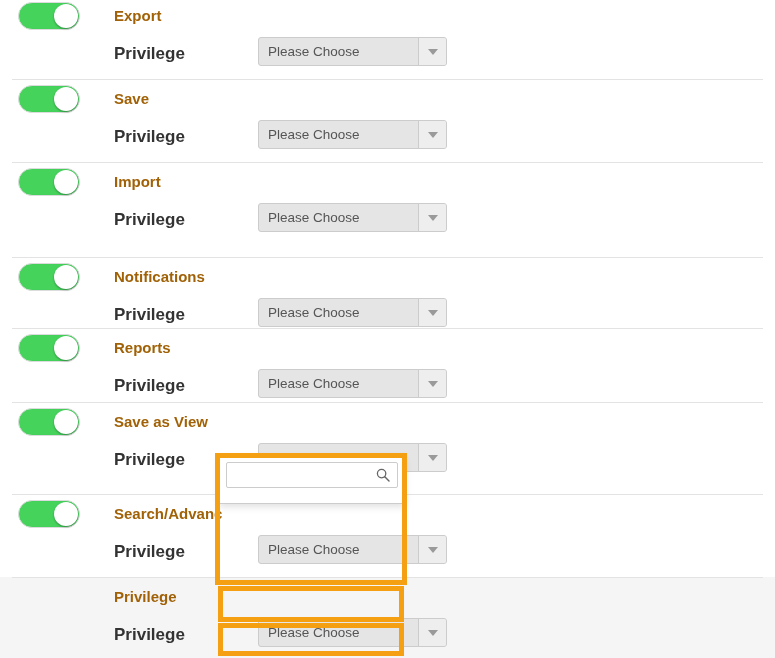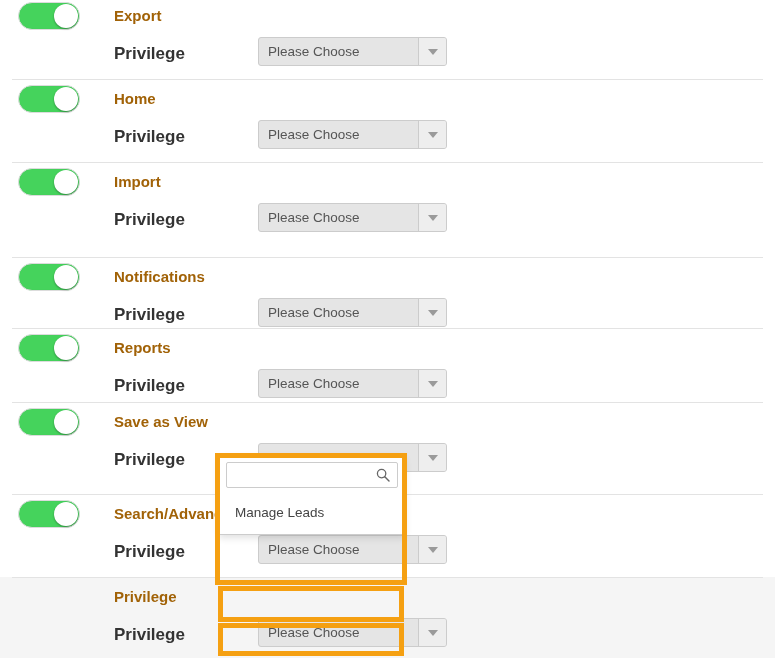--- a/index.html
+++ b/index.html
@@ -214,21 +214,21 @@
           <div class="arrow-btn">
             <div class="tri"></div>
           </div>
         </div>
       </div>
       <div class="module-row" style="top: 79px;">
         <div class="divider"></div>
         <div class="toggle">
           <div class="knob"></div>
         </div>
-        <div class="module-title">Home</div>
+        <div class="module-title">Save</div>
         <div class="priv-label">Privilege</div>
         <div class="select-box">
           <span class="val">Please Choose</span>
           <div class="arrow-btn">
             <div class="tri"></div>
           </div>
         </div>
       </div>
       <div class="module-row" style="top: 162px; padding-left: 20px;">
         <div class="divider"></div>
@@ -319,21 +319,20 @@
         <input type="text" placeholder="" style="">
         <span class="search-icon">
           <svg width="14" height="14" viewBox="0 0 14 14">
             <circle cx="5.6" cy="5.6" r="4.2" fill="none" stroke="#666" stroke-width="1.3"></circle>
             <line x1="8.8" y1="8.8" x2="13" y2="13" stroke="#666" stroke-width="1.4" stroke-linecap="round"></line>
           </svg>
         </span>
       </div>
     </div>
     <div class="dd-list" id="dd-list">
-        <div class="dd-item">Manage Leads</div>
       </div>
   </div>
 
 
   <div class="annot" id="annot-dropdown"></div>
   <div class="annot" id="annot-create"></div>
   <div class="annot" id="annot-select"></div>
 
 </div>
 

